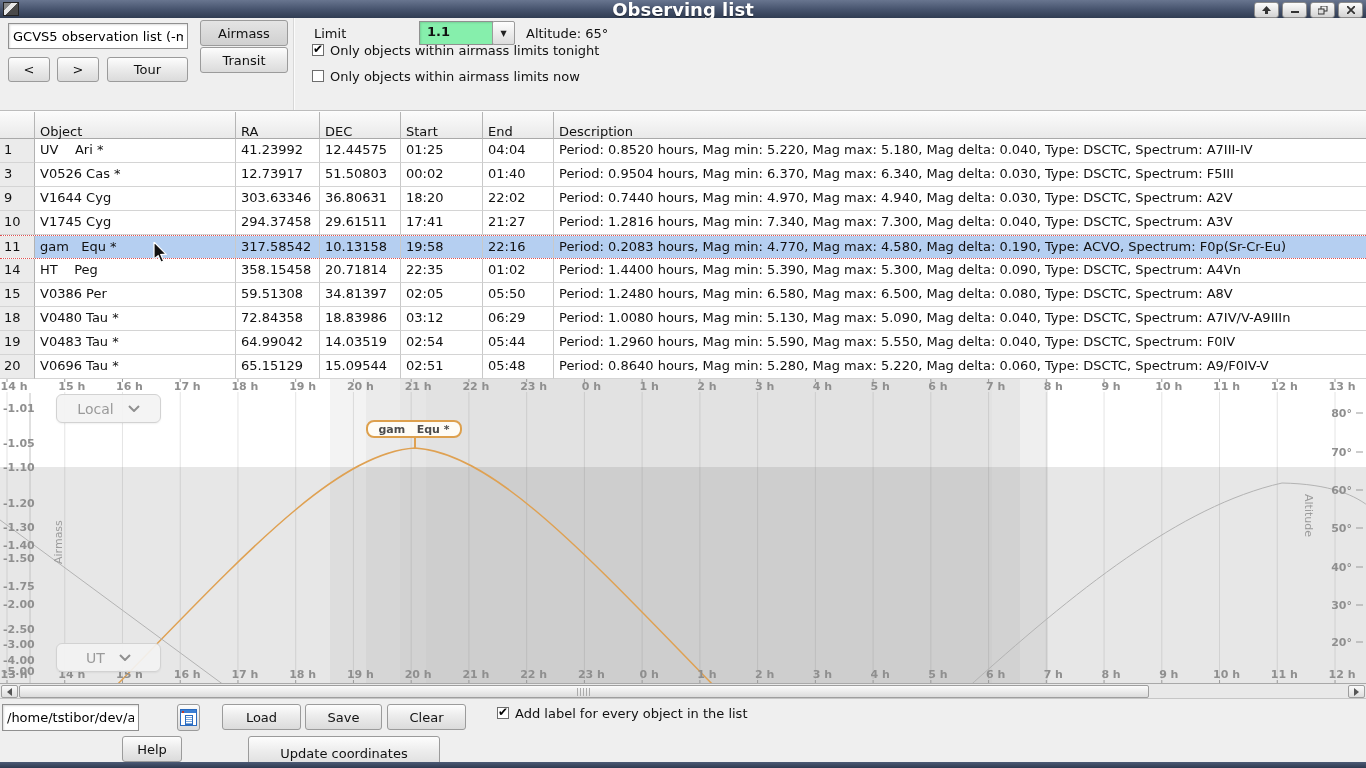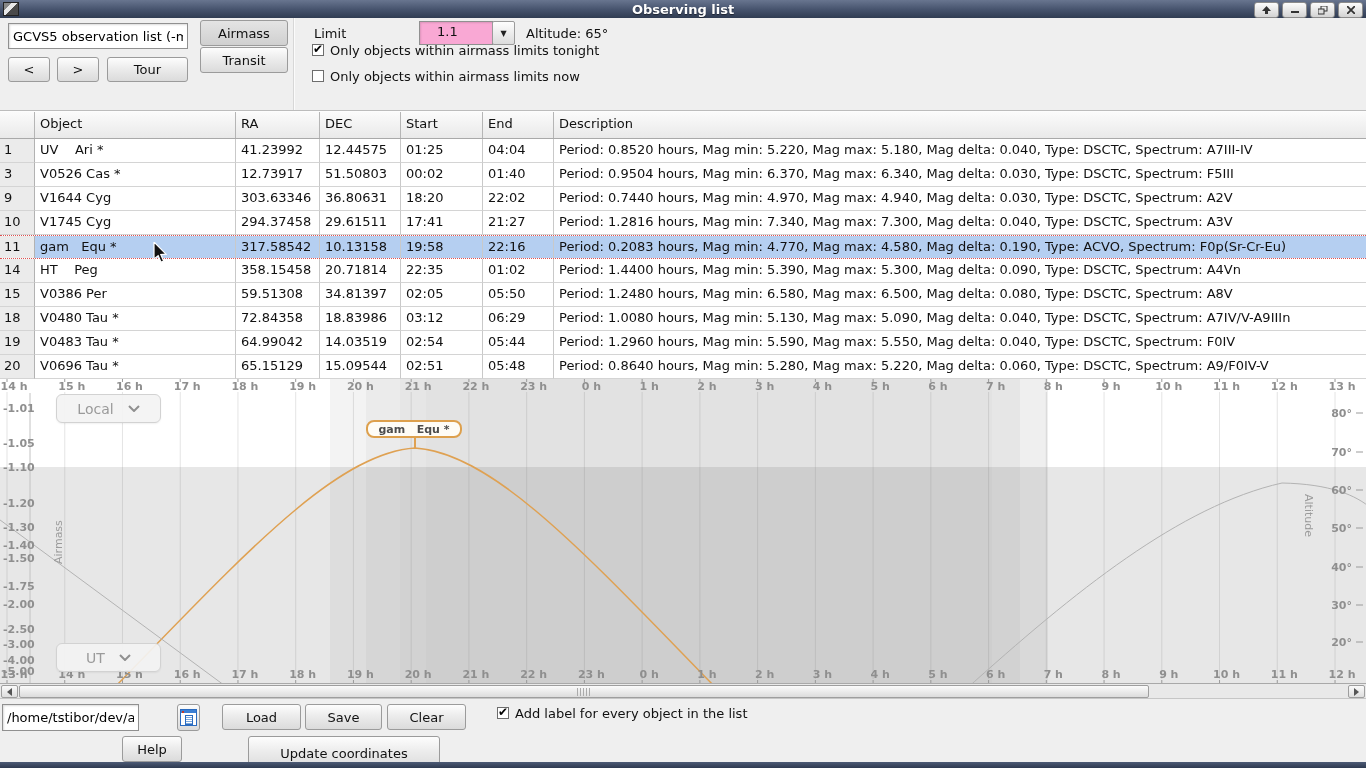--- a/index.html
+++ b/index.html
@@ -5,49 +5,49 @@
   html,body{margin:0;padding:0;}
   body{width:1366px;height:768px;overflow:hidden;position:relative;background:#efefef;
        font-family:"DejaVu Sans","Liberation Sans",sans-serif;font-size:13px;color:#111;}
   
   .titlebar{position:absolute;left:0;top:0;width:1366px;height:18px;
     background:linear-gradient(#68758f,#45526c 55%,#303c52);display:flex;align-items:center;}
   .app-icon{width:14px;height:12px;margin-left:3px;
     background:linear-gradient(135deg,#888 0 30%,#e8e8e8 30% 52%,#4a4a4a 52% 100%);
     border:1px solid #222;}
   .tb-title{position:absolute;left:0;right:0;text-align:center;color:#fff;font-weight:bold;
-    font-size:13px;text-shadow:0 1px 1px rgba(0,0,0,.5);}
+    font-size:18px;text-shadow:0 1px 1px rgba(0,0,0,.5);}
   .wbtns{position:absolute;right:3px;top:2px;display:flex;gap:3px;}
   .wbtn{width:23px;height:14px;background:linear-gradient(#fcfcfc,#d3d3d3);
     border:1px solid #8b8b8b;border-radius:3px;display:flex;align-items:center;justify-content:center;}
   
   .toolbar{position:absolute;left:0;top:18px;width:1366px;height:92px;background:#efefef;}
   .btn{position:absolute;display:flex;align-items:center;justify-content:center;
     background:linear-gradient(#fdfdfd,#ececec 45%,#dbdbdb);border:1px solid #9b9b9b;
     border-radius:3px;font-size:13px;color:#111;box-sizing:border-box;}
   .btn.active{background:linear-gradient(#e4e4e4,#d0d0d0);}
   .tfield{position:absolute;background:#fff;border:1px solid #909090;
     box-shadow:inset 1px 1px 2px rgba(0,0,0,.14);font:13px "DejaVu Sans",sans-serif;
     padding:12px 4px;box-sizing:border-box;white-space:pre;overflow:hidden;}
   .vsep{position:absolute;left:293px;top:0;width:1px;height:92px;background:#d7d7d7;box-shadow:1px 0 0 #fbfbfb;}
   .lbl{position:absolute;font-size:13px;color:#111;white-space:pre;}
-  .combo-field{position:absolute;background:#f9a8d4;border:1px solid #909090;box-shadow:inset 1px 1px 2px rgba(0,0,0,.12);
-    padding:2px 17px;box-sizing:border-box;}
+  .combo-field{position:absolute;background:#86efac;border:1px solid #909090;box-shadow:inset 1px 1px 2px rgba(0,0,0,.12);
+    padding:2px 7px;box-sizing:border-box;font-weight:bold;}
   .combo-btn{position:absolute;display:flex;align-items:center;justify-content:center;
     background:linear-gradient(#fdfdfd,#dcdcdc);border:1px solid #9b9b9b;border-radius:2px;
     font-size:8px;color:#222;box-sizing:border-box;}
   .cb{position:absolute;width:12px;height:12px;background:#fff;border:1px solid #6d6d6d;
     box-sizing:border-box;font-size:12px;line-height:10px;text-align:center;color:#000;}
   .cb.on::after{content:"✔";font-weight:bold;position:relative;top:-1px;}
   
   .tdivider{position:absolute;left:0;top:110px;width:1366px;height:2px;background:#fdfdfd;border-top:1px solid #bcbcbc;}
   .thead{position:absolute;left:0;top:112px;width:1366px;height:27px;display:grid;
     grid-template-columns:35px 201px 84px 81px 82px 71px 1fr;
     background:linear-gradient(#fbfbfb,#e9e9e9);border-bottom:1px solid #a9a9a9;box-sizing:border-box;}
-  .thead .hcell{border-right:1px solid #b5b5b5;padding:4px 0 0 5px;font-size:13px;color:#111;box-sizing:border-box;}
+  .thead .hcell{border-right:1px solid #b5b5b5;padding:12px 0 0 5px;font-size:13px;color:#111;box-sizing:border-box;}
   #table-body{position:absolute;left:0;top:139px;width:1366px;height:240px;background:#fff;}
   .trow{display:grid;grid-template-columns:35px 201px 84px 81px 82px 71px 1fr;height:24px;box-sizing:border-box;}
   .trow .cell{border-right:1px solid #c9c9c9;border-bottom:1px solid #d4d4d4;padding:3px 0 0 5px;
     font-size:13px;white-space:pre;overflow:hidden;box-sizing:border-box;}
   .trow .cell.num{background:#ebebeb;border-right:1px solid #b2b2b2;padding-left:4px;}
   .trow.sel{border-top:1px dotted #e05252;border-bottom:1px dotted #e05252;}
   .trow.sel .cell{background:#b5cff1;border-bottom:none;}
   .trow.sel .cell.num{background:#ebebeb;}
   
   .chart{position:absolute;left:0;top:379px;width:1366px;height:304px;background:#fff;overflow:hidden;}

